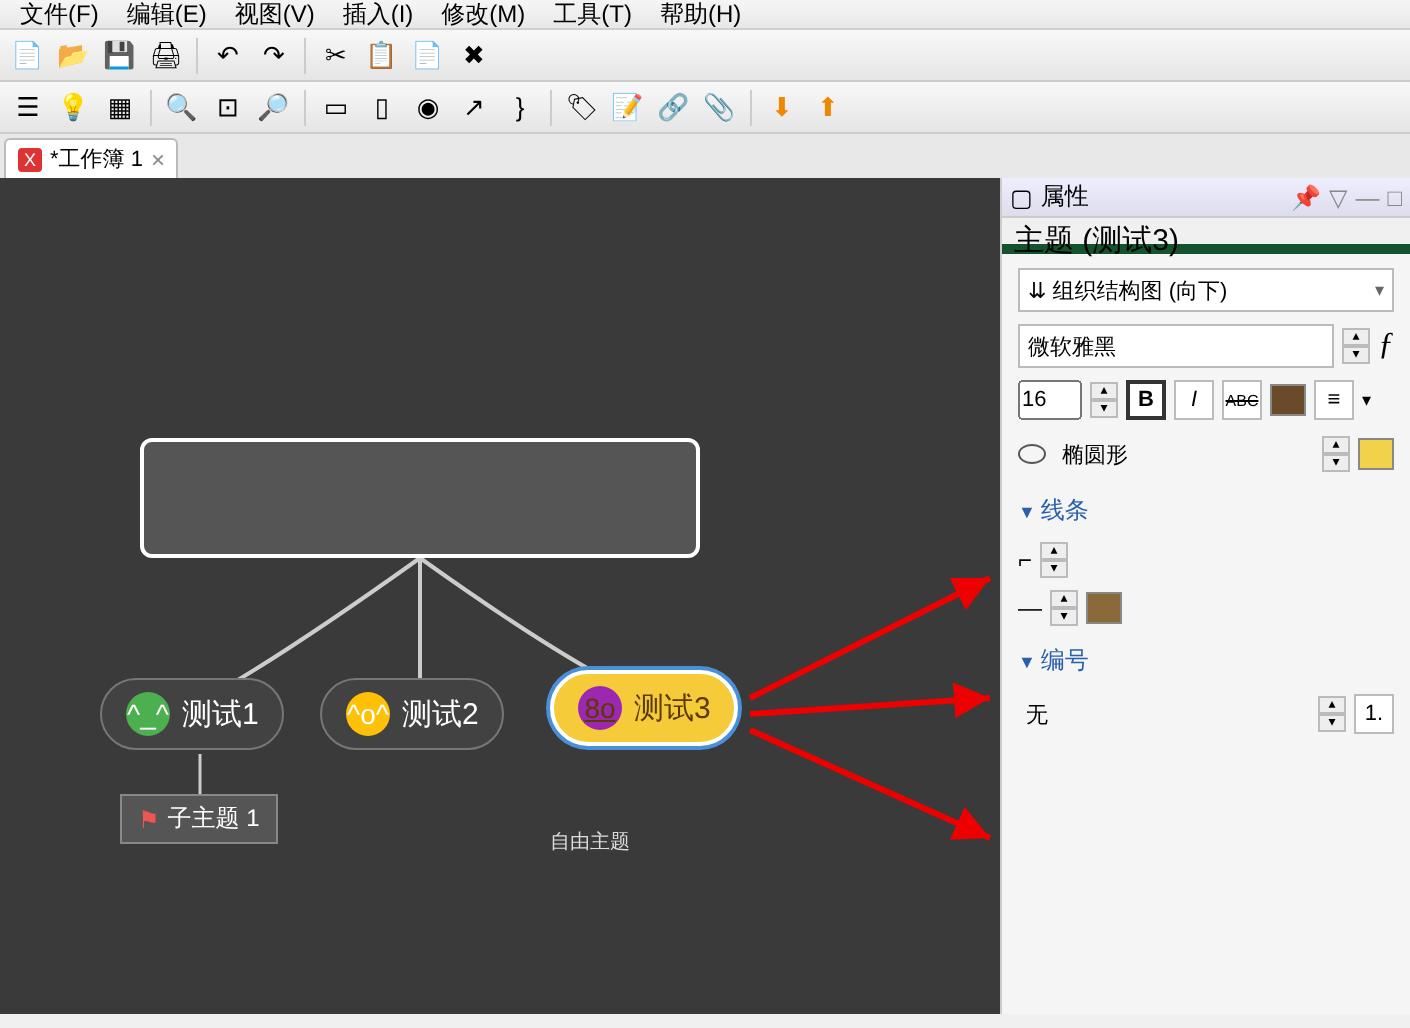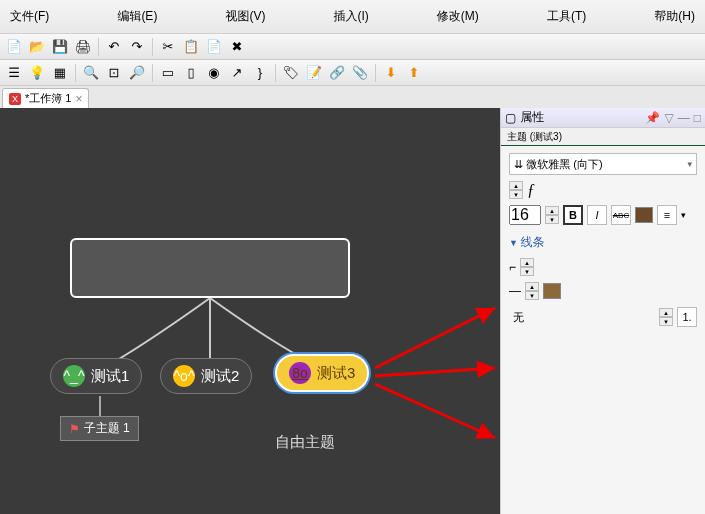--- a/index.html
+++ b/index.html
@@ -1,19 +1,19 @@
 <!DOCTYPE html>
 <html><head>
 <meta charset="utf-8">
 <style>
 * { margin: 0; padding: 0; box-sizing: border-box; font-family: "Microsoft YaHei", sans-serif; }
 body { width: 705px; height: 514px; background: #f0f0f0; overflow: hidden; font-size: 12px; }
 
 
-.menubar { height: 34px; background: linear-gradient(#f5f5f5,#e8e8e8); border-bottom: 1px solid #d0d0d0; display: flex; align-items: center; padding: 0 4px; gap: 2px; justify-content: space-between; }
+.menubar { height: 15px; background: linear-gradient(#f5f5f5,#e8e8e8); border-bottom: 1px solid #d0d0d0; display: flex; align-items: center; padding: 0 4px; gap: 2px; }
 .menubar span { padding: 2px 6px; cursor: pointer; }
 
 
 .toolbar { height: 26px; background: linear-gradient(#f8f8f8,#e5e5e5); border-bottom: 1px solid #ccc; display: flex; align-items: center; padding: 0 4px; gap: 3px; }
 .tb-btn { width: 20px; height: 20px; display: flex; align-items: center; justify-content: center; border-radius: 3px; cursor: pointer; font-size: 13px; }
 .tb-sep { width: 1px; height: 18px; background: #ccc; margin: 0 2px; }
 
 
 .tabbar { height: 22px; background: #e8e8e8; display: flex; align-items: flex-end; padding-left: 2px; }
 .tab { height: 20px; background: #fff; border: 1px solid #bbb; border-bottom: none; border-radius: 3px 3px 0 0; display: flex; align-items: center; gap: 4px; padding: 0 6px; font-size: 11px; }
@@ -28,31 +28,31 @@
 
 .rootbox { position: absolute; left: 70px; top: 130px; width: 280px; height: 60px; border: 2px solid #fff; border-radius: 6px; background: #555; }
 .childbox { position: absolute; border: 1px solid #777; border-radius: 22px; background: #424242; padding: 6px 12px; display: flex; align-items: center; gap: 6px; color: #fff; font-size: 15px; }
 .childbox.selected { background: #f6cb3a; border: 2px solid #fff; color: #5a3a00; box-shadow: 0 0 0 2px #4a90d9; }
 .emoji { width: 22px; height: 22px; border-radius: 50%; display: flex; align-items: center; justify-content: center; font-size: 14px; }
 .e-green { background: #4caf50; }
 .e-yellow { background: #ffc107; }
 .e-purple { background: #9c27b0; text-decoration: underline; }
 .subtopic { position: absolute; border: 1px solid #888; background: #555; color: #fff; padding: 3px 8px; font-size: 12px; display: flex; align-items: center; gap: 4px; }
 .flag { color: #e55; }
-.freelabel { position: absolute; color: #ddd; font-size: 15px; }
+.freelabel { position: absolute; color: #ddd; font-size: 10px; }
 
 
 .sp-header { height: 20px; background: linear-gradient(#eef,#dde); border-bottom: 1px solid #ccc; display: flex; align-items: center; padding: 0 4px; gap: 4px; }
 .sp-header .ricons { margin-left: auto; display: flex; gap: 4px; color: #888; }
-.sp-sub { height: 18px; background: #f0f0f0; border-bottom: 1px solid #14532d; padding: 2px 6px; font-size: 10px; }
+.sp-sub { height: 18px; background: #f0f0f0; border-bottom: 5px solid #14532d; padding: 2px 6px; font-size: 15px; }
 .sp-body { flex: 1; overflow-y: auto; padding: 4px 8px; }
 .sec-title { color: #2a5fab; font-size: 12px; padding: 6px 0 4px; cursor: pointer; }
 .sec-title::before { content: "▼ "; font-size: 9px; }
 .sec-row { display: flex; align-items: center; gap: 4px; padding: 3px 0; }
-.sec-row input, .sec-row select { font-size: 16px; height: 20px; }
+.sec-row input, .sec-row select { font-size: 11px; height: 20px; }
 .dropdown { flex: 1; height: 22px; border: 1px solid #bbb; background: #fff; display: flex; align-items: center; padding: 0 4px; font-size: 11px; }
 .dropdown .dd-arrow { margin-left: auto; font-size: 9px; color: #666; }
 .mini-btn { width: 20px; height: 20px; border: 1px solid #bbb; background: #fff; display: flex; align-items: center; justify-content: center; cursor: pointer; font-size: 11px; }
 .stepper { width: 14px; display: flex; flex-direction: column; }
 .stepper span { height: 9px; border: 1px solid #bbb; font-size: 7px; text-align: center; line-height: 7px; background: #eee; cursor: pointer; }
 .color-sw { width: 18px; height: 16px; border: 1px solid #888; display: inline-block; }
 .shape-ic { width: 14px; height: 10px; border: 1px solid #555; border-radius: 50%; }
 
 svg.lines { position: absolute; left:0; top:0; pointer-events:none; }
 </style>
@@ -168,64 +168,79 @@
         <span>—</span>
         <span>□</span>
       </div>
     </div>
     <div class="sp-sub">主题 (测试3)</div>
     <div class="sp-body">
 
       <div class="sec-row">
         <div class="dropdown">
           <span>⇊</span>&nbsp;
-          <span>微软雅黑 (向下)</span>
+          <span>组织结构图 (向下)</span>
           <span class="dd-arrow">▾</span>
         </div>
       </div>
 
       <div class="sec-row">
+        <div class="dropdown">
+          <span>微软雅黑</span>
+        </div>
         <div class="stepper">
             <span>▴</span>
             <span>▾</span>
           </div>
         <span style="font-style:italic;font-family:serif;font-size:16px">ƒ</span>
       </div>
       <div class="sec-row">
         <input type="text" style="width: 32px;" value="16">
         <div class="stepper">
             <span>▴</span>
             <span>▾</span>
           </div>
         <div class="mini-btn" style="font-weight:bold;border:2px solid #333">B</div>
         <div class="mini-btn" style="font-style:italic">I</div>
         <div class="mini-btn" style="text-decoration:line-through;font-size:8px">ABC</div>
         <span class="color-sw" style="background:#6b4a2a"></span>
         <div class="mini-btn">≡</div>
         <span style="font-size:9px">▾</span>
       </div>
 
+      <div class="sec-row">
+        <span class="shape-ic"></span>
+        <div class="dropdown" style="border:none;background:none">
+          <span>椭圆形</span>
+        </div>
+        <div class="stepper">
+            <span>▴</span>
+            <span>▾</span>
+          </div>
+        <span class="color-sw" style="background:#f2d24a"></span>
+      </div>
 
       <div class="sec-title">线条</div>
       <div class="sec-row">
         <span>⌐</span>
         <div class="stepper">
             <span>▴</span>
             <span>▾</span>
           </div>
       </div>
       <div class="sec-row">
         <span>—</span>
         <div class="stepper">
             <span>▴</span>
             <span>▾</span>
           </div>
         <span class="color-sw" style="background:#8a6a3a"></span>
       </div>
 
+      <div class="sec-title">编号</div>
       <div class="sec-row">
         <div class="dropdown" style="border:none;background:none">
           <span>无</span>
         </div>
         <div class="stepper">
             <span>▴</span>
             <span>▾</span>
           </div>
         <div class="mini-btn">1.</div>
       </div>

